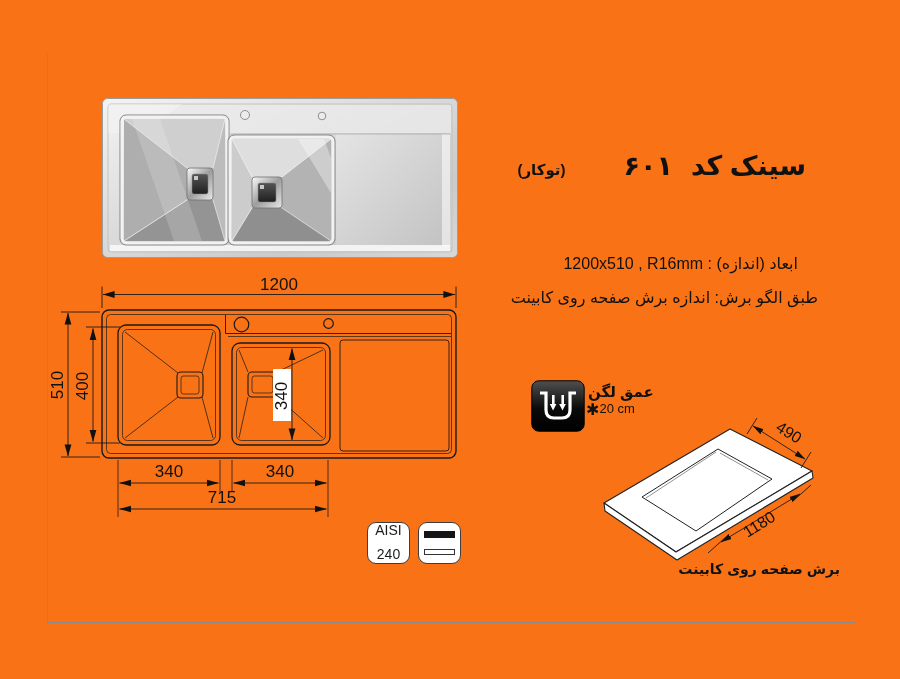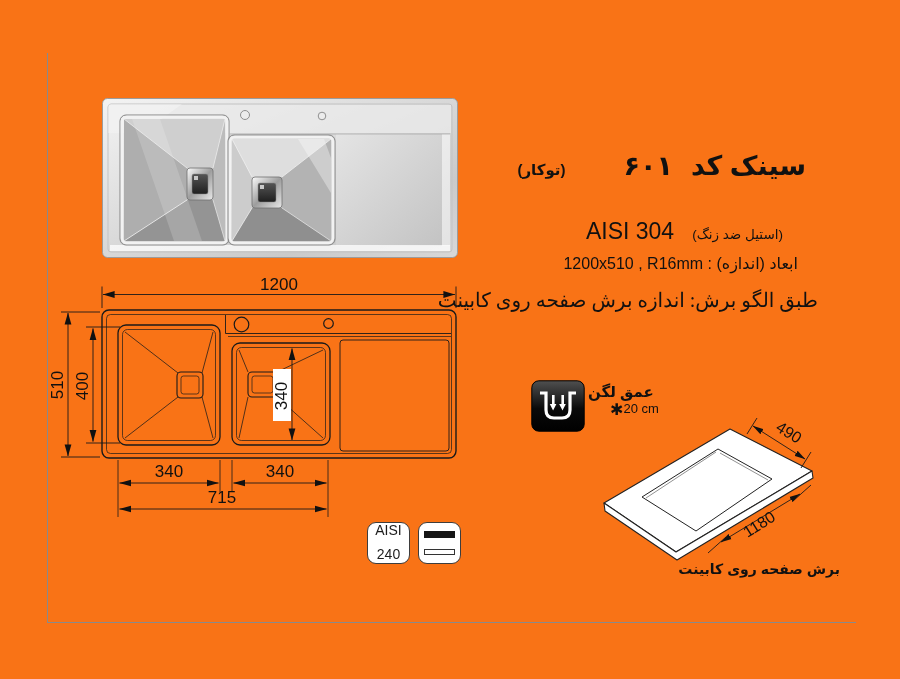--- a/index.html
+++ b/index.html
@@ -11,24 +11,24 @@
   #page-frame{left:47px;top:53px;width:808px;height:569px;
               border-left:1.5px solid #8a8a8a;border-bottom:1.5px solid #8a8a8a;}
   
   .title-line{top:150px;right:94px;font-size:27px;font-weight:bold;}
   .title-code{margin-right:18px;margin-left:58px;}
   .mount{font-size:15px;font-weight:bold;}
   .line2{top:218px;right:117px;font-size:23px;}
   .note-sm{font-size:13.5px;margin-left:18px;}
   .latin{font-family:"Liberation Sans",sans-serif;}
   .line3{top:254px;right:102px;font-size:16px;}
-  .line4{top:288px;right:82px;font-size:20px;font-family:Liberation Serif, serif;}
+  .line4{top:288px;right:82px;font-size:16px;}
   
   .depth-label{left:588px;top:383px;width:70px;font-size:15px;font-weight:bold;direction:rtl;text-align:left;}
-  .depth-value{left:586px;top:400px;font-size:13px;padding-left:24px;}
+  .depth-value{left:586px;top:400px;font-size:13px;}
   .depth-star{font-size:16px;font-weight:bold;vertical-align:-2px;}
   
   .badge{width:41px;height:40px;border:1.7px solid #3d3d3d;border-radius:9px;background:#fff;
          display:flex;flex-direction:column;align-items:center;justify-content:center;gap:8px;}
   #aisi-badge{left:367px;top:522px;font-size:14px;line-height:1.12;text-align:center;color:#1c1c1c;}
   #sheet-badge{left:418px;top:522px;}
   .bar-solid{width:31px;height:7px;background:#151515;}
   .bar-outline{width:29px;height:4px;border:1.1px solid #333;margin-top:3px;background:#fff;}
   
   #cutout-caption{left:648px;top:561px;width:192px;font-size:14px;font-weight:bold;direction:rtl;}
@@ -108,23 +108,20 @@
       <line x1="229" y1="143" x2="180" y2="110" stroke="#e8e8e8" stroke-width="0.9" opacity="0.8"></line>
       <rect x="150" y="79" width="30" height="31" rx="3" fill="url(#chrome)" stroke="#6e6e6e" stroke-width="0.8"></rect>
       <rect x="156" y="85" width="18" height="19" rx="2" fill="url(#dark)" stroke="#8a8a8a" stroke-width="0.5"></rect>
       <rect x="158" y="87" width="4" height="4" fill="#ffffff" opacity="0.7"></rect>
     </g>
   </svg>
 
   <div class="abs rtl title-line">
     <span>سینک کد</span><span class="title-code">۶۰۱</span><span class="mount">(توکار)</span>
   </div>
-  <div class="abs rtl line2">
-    <span class="note-sm">(استیل ضد زنگ)</span><span class="latin">AISI 304</span>
-  </div>
   <div class="abs rtl line3">ابعاد (اندازه) : 1200x510 , R16mm</div>
   <div class="abs rtl line4">طبق الگو برش: اندازه برش صفحه روی کابینت</div>
 
   <svg style="left:50px;top:270px" width="430" height="260" viewBox="50 270 430 260">
     <defs>
       <marker id="arrA" viewBox="0 0 12 8" refX="11.6" refY="4" markerWidth="12" markerHeight="8" orient="auto-start-reverse" markerUnits="userSpaceOnUse">
           <path d="M12,4 L0,0.6 L0,7.4 Z" fill="#111"></path>
         </marker>
     </defs>
     <g fill="none" stroke="#1a1a1a">

